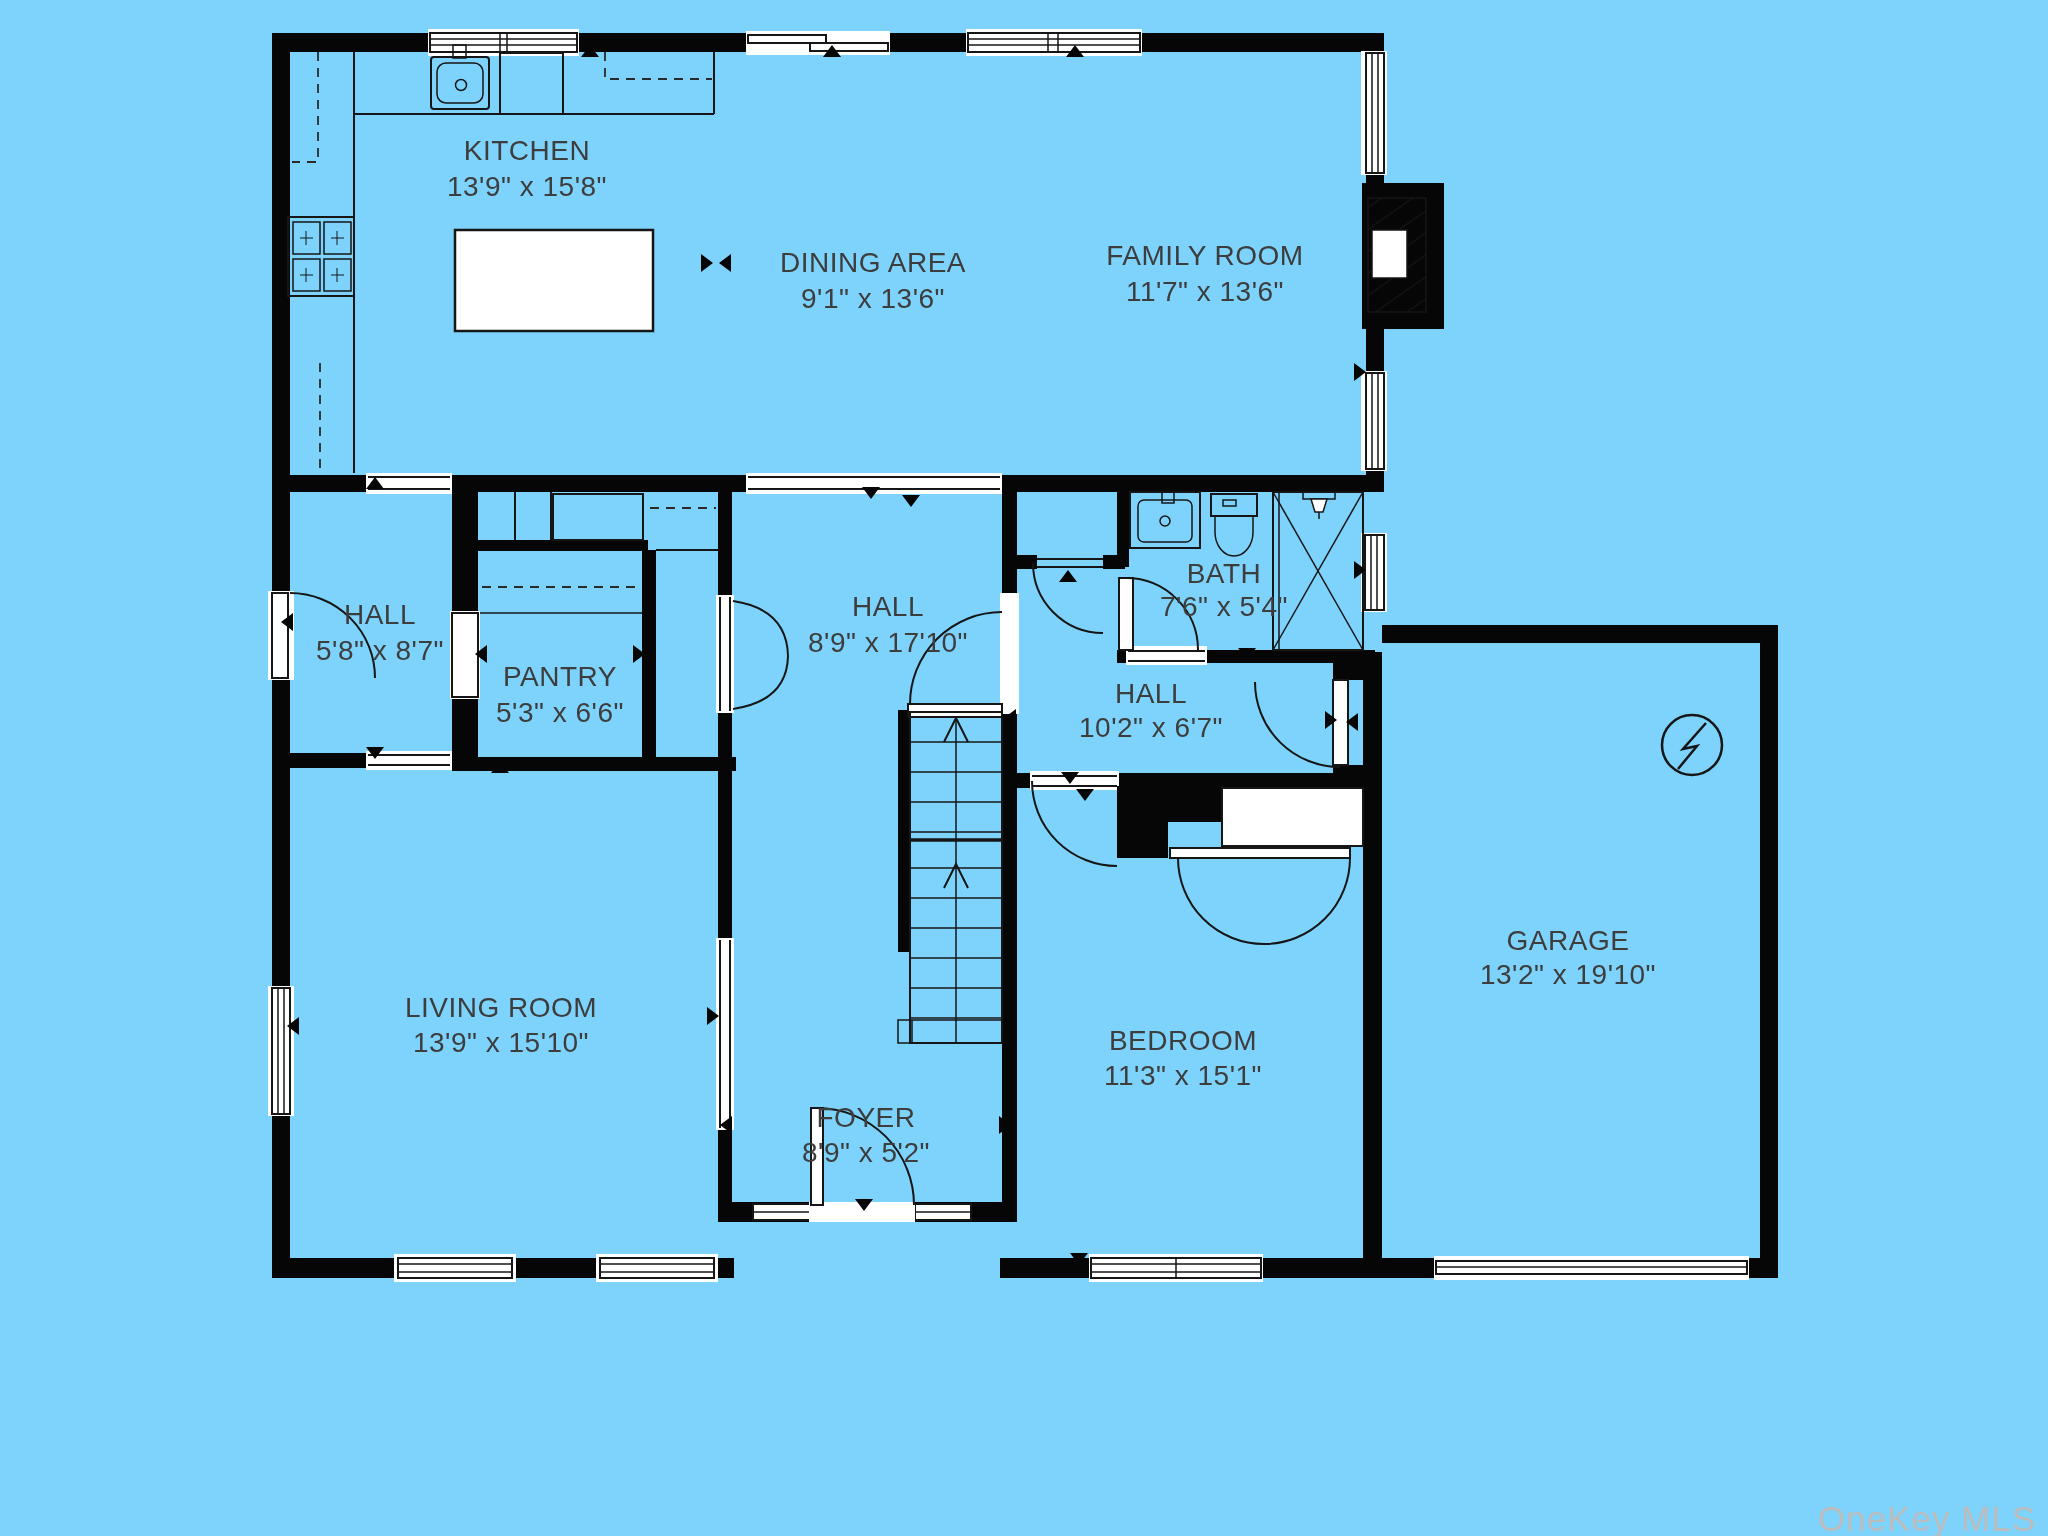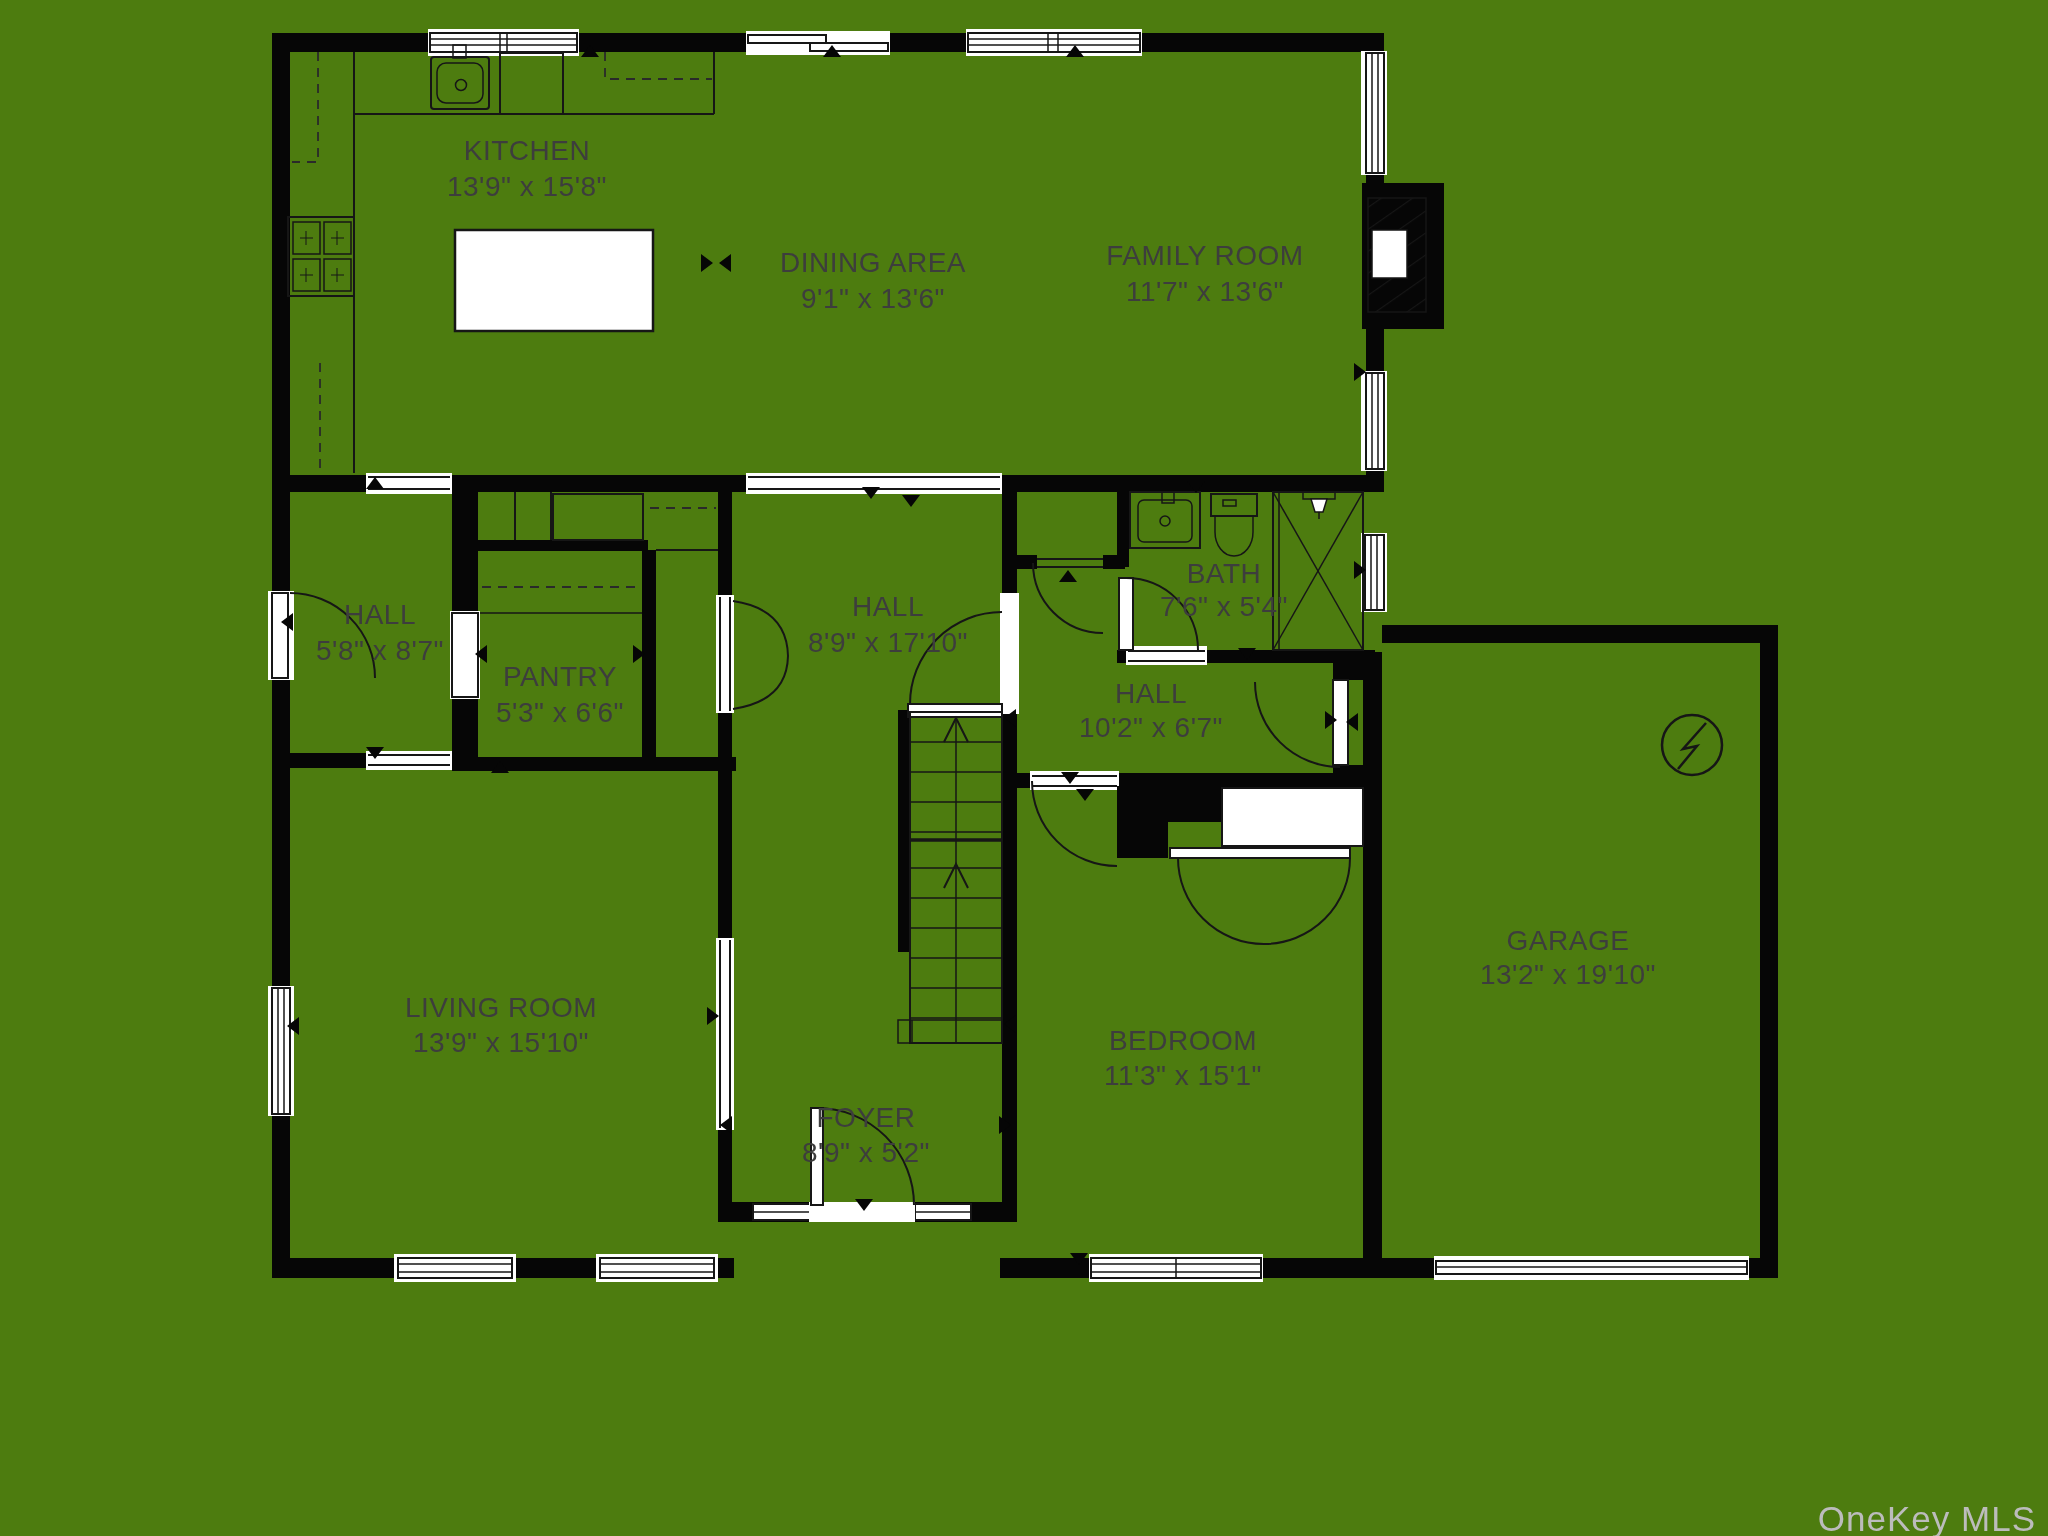--- a/index.html
+++ b/index.html
@@ -1,16 +1,16 @@
 <!DOCTYPE html>
 <html><head>
 <meta charset="utf-8">
 <style>
   html,body{margin:0;padding:0;background:#ffffff;}
-  #stage{position:relative;width:2048px;height:1536px;background:#4d7c0f;overflow:hidden;
+  #stage{position:relative;width:2048px;height:1536px;background:#7dd3fc;overflow:hidden;
          font-family:"Liberation Sans",sans-serif;}
   svg{position:absolute;left:0;top:0;}
   .room-name, .room-dims{fill:#3d3d3d;font-family:"Liberation Sans",sans-serif;
          font-size:28px;letter-spacing:0.5px;text-anchor:middle;}
   .watermark{fill:#bcbcbc;font-family:"Liberation Sans",sans-serif;font-size:35px;
          text-anchor:end;letter-spacing:1px;}
   .wall{fill:#060606;stroke:none;}
   .thin{stroke:#161616;stroke-width:2;fill:none;}
   .thin15{stroke:#161616;stroke-width:1.5;fill:none;}
   .erase{fill:#ffffff;stroke:none;}

